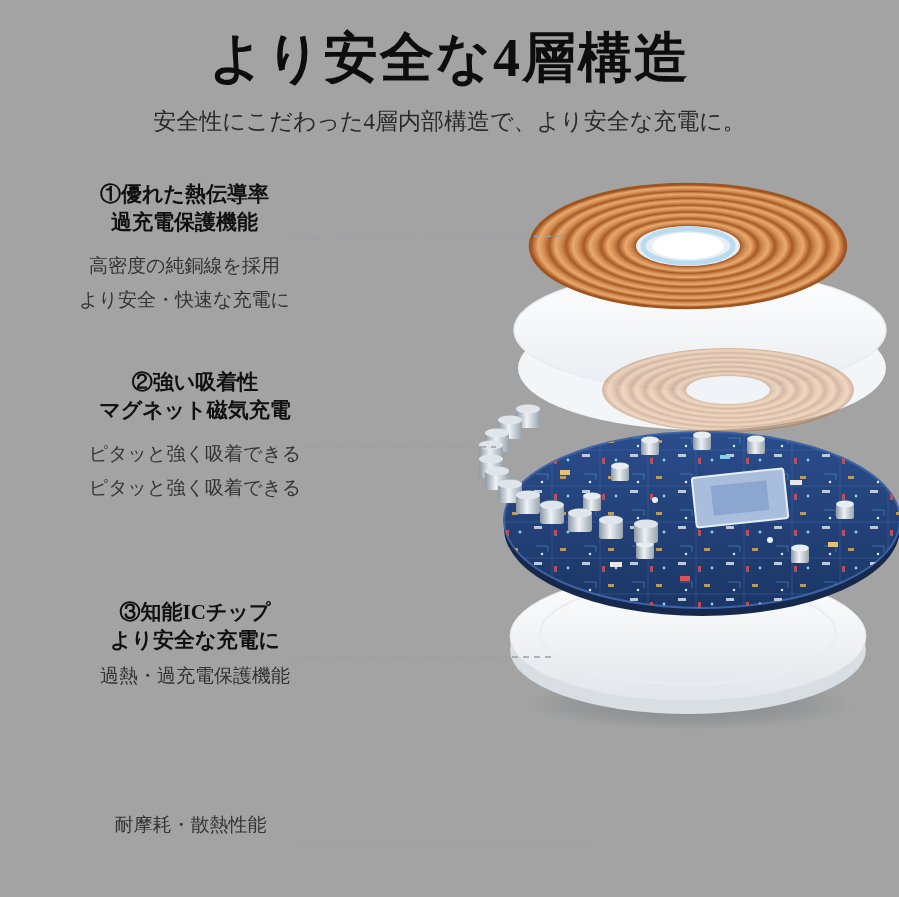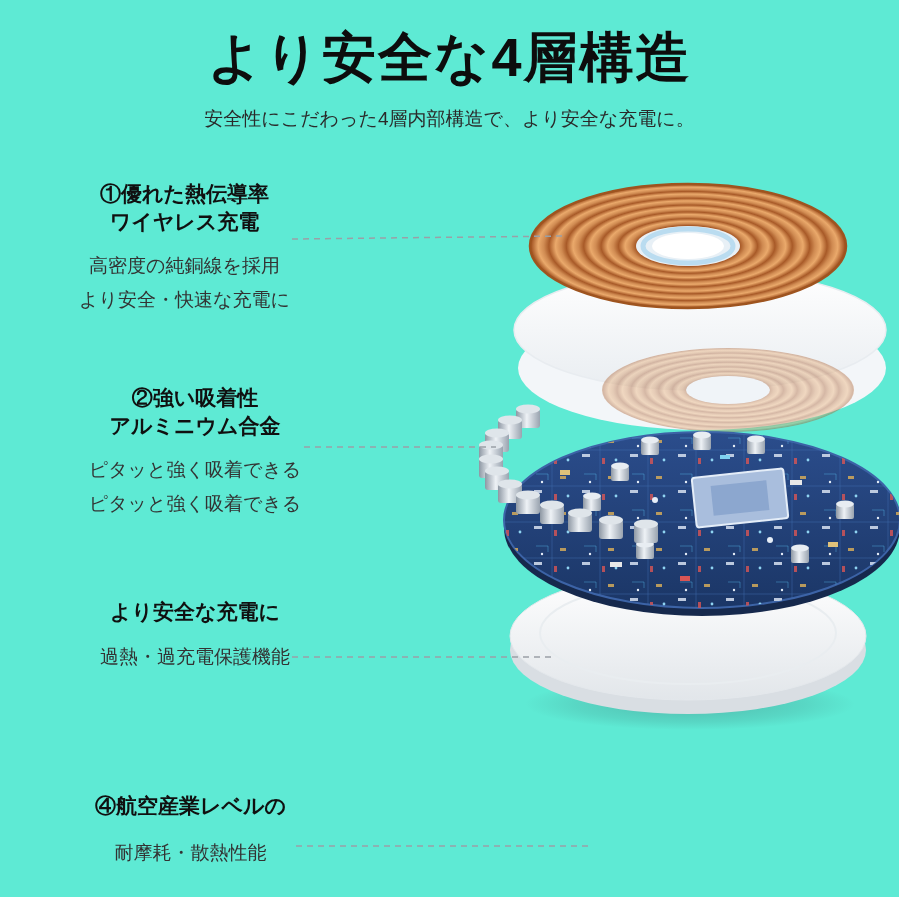--- a/index.html
+++ b/index.html
@@ -1,62 +1,62 @@
 <!DOCTYPE html>
 <html><head>
 <meta charset="utf-8">
 <style>
   html, body { margin: 0; padding: 0; background: #ffffff; }
   .canvas {
     position: relative;
     width: 899px;
     height: 897px;
-    background: #5eead4;
+    background: #a3a3a3;
     overflow: hidden;
-    font-family: Liberation Sans, sans-serif;
+    font-family: Liberation Serif, serif;
     color: #111;
   }
   .page-title {
     position: absolute;
     top: 22px; left: 0; width: 100%;
     text-align: center;
     font-size: 54px;
     font-weight: 900;
     letter-spacing: 2px;
     color: #0d0d0d;
   }
   .page-subtitle {
     position: absolute;
     top: 106px; left: 0; width: 100%;
     text-align: center;
-    font-size: 19px;
+    font-size: 23px;
     font-weight: 400;
     color: #2a2a2a;
   }
   .anno {
     position: absolute;
     text-align: center;
   }
   .anno .h {
     font-size: 21px;
     font-weight: 700;
     line-height: 1.35;
     color: #101010;
   }
   .anno .d {
     font-size: 19px;
     color: #333;
     line-height: 1.8;
   }
   .anno .d-wrap { margin-top: 12px; }
   #anno-1 { left: 72px;  top: 180px; width: 225px; }
-  #anno-2 { left: 80px;  top: 368px; width: 230px; margin-top: 16px; }
+  #anno-2 { left: 80px;  top: 368px; width: 230px; }
   #anno-3 { left: 90px;  top: 598px; width: 210px; }
   #anno-4 { left: 78px;  top: 792px; width: 225px; }
-  #anno-3 .d-wrap { margin-top: 14px; }
+  #anno-3 .d-wrap { margin-top: 4px; }
   #anno-4 .d-wrap { margin-top: 16px; }
   svg.illustration {
     position: absolute;
     left: 0; top: 0;
     width: 899px; height: 897px;
   }
 </style>
 </head>
 <body>
 
@@ -182,43 +182,43 @@
     </g>
 
     <line x1="292" y1="239" x2="566" y2="236" stroke="#9aa0a6" stroke-width="1.5" stroke-dasharray="6 5"></line>
     <line x1="304" y1="447" x2="496" y2="447" stroke="#9aa0a6" stroke-width="1.5" stroke-dasharray="6 5"></line>
     <line x1="292" y1="657" x2="556" y2="657" stroke="#9aa0a6" stroke-width="1.5" stroke-dasharray="6 5"></line>
     <line x1="296" y1="846" x2="592" y2="846" stroke="#9aa0a6" stroke-width="1.5" stroke-dasharray="6 5"></line>
   </svg>
 
   <div class="anno" id="anno-1">
     <div class="h">①優れた熱伝導率</div>
-    <div class="h">ワイヤレス充電</div>
+    <div class="h">過充電保護機能</div>
     <div class="d-wrap">
       <div class="d">高密度の純銅線を採用</div>
       <div class="d">より安全・快速な充電に</div>
     </div>
   </div>
 
   <div class="anno" id="anno-2">
     <div class="h">②強い吸着性</div>
-    <div class="h">アルミニウム合金</div>
+    <div class="h">マグネット磁気充電</div>
     <div class="d-wrap">
       <div class="d">ピタッと強く吸着できる</div>
       <div class="d">ピタッと強く吸着できる</div>
     </div>
   </div>
 
   <div class="anno" id="anno-3">
+    <div class="h">③知能ICチップ</div>
     <div class="h">より安全な充電に</div>
     <div class="d-wrap">
       <div class="d">過熱・過充電保護機能</div>
     </div>
   </div>
 
   <div class="anno" id="anno-4">
-    <div class="h">④航空産業レベルの</div>
     <div class="d-wrap">
       <div class="d">耐摩耗・散熱性能</div>
     </div>
   </div>
 
 </div>
 
 </body></html>

